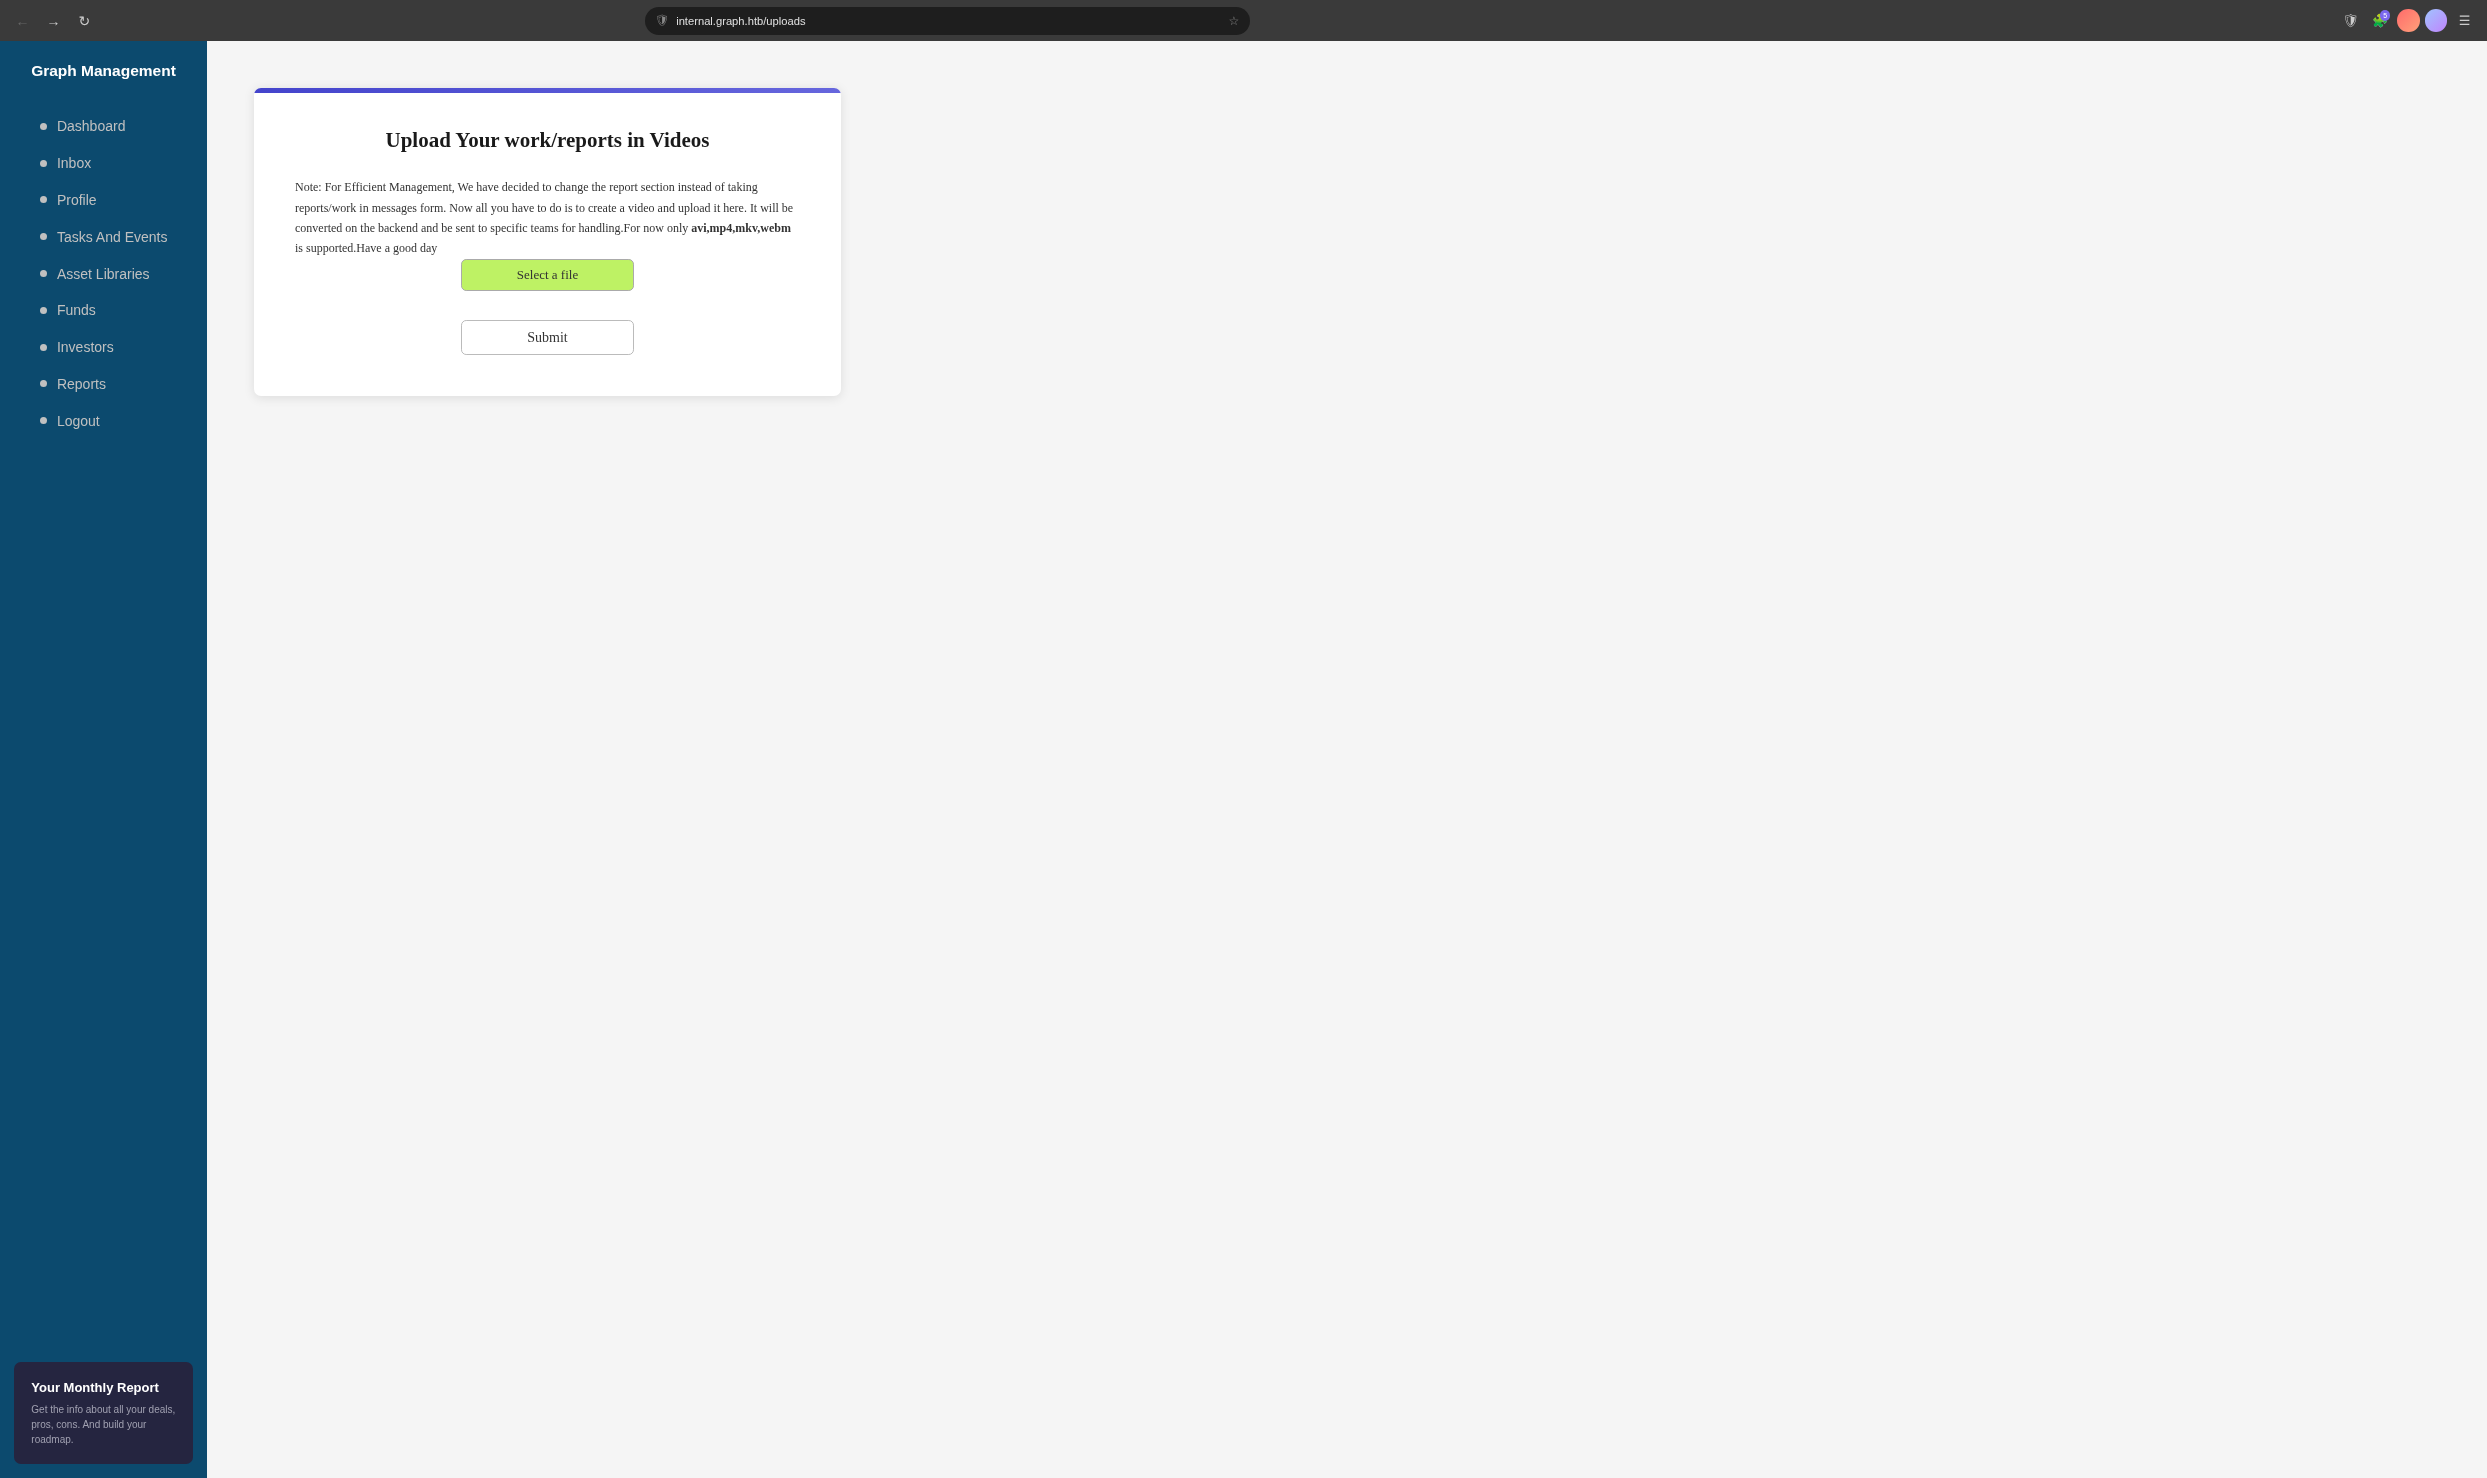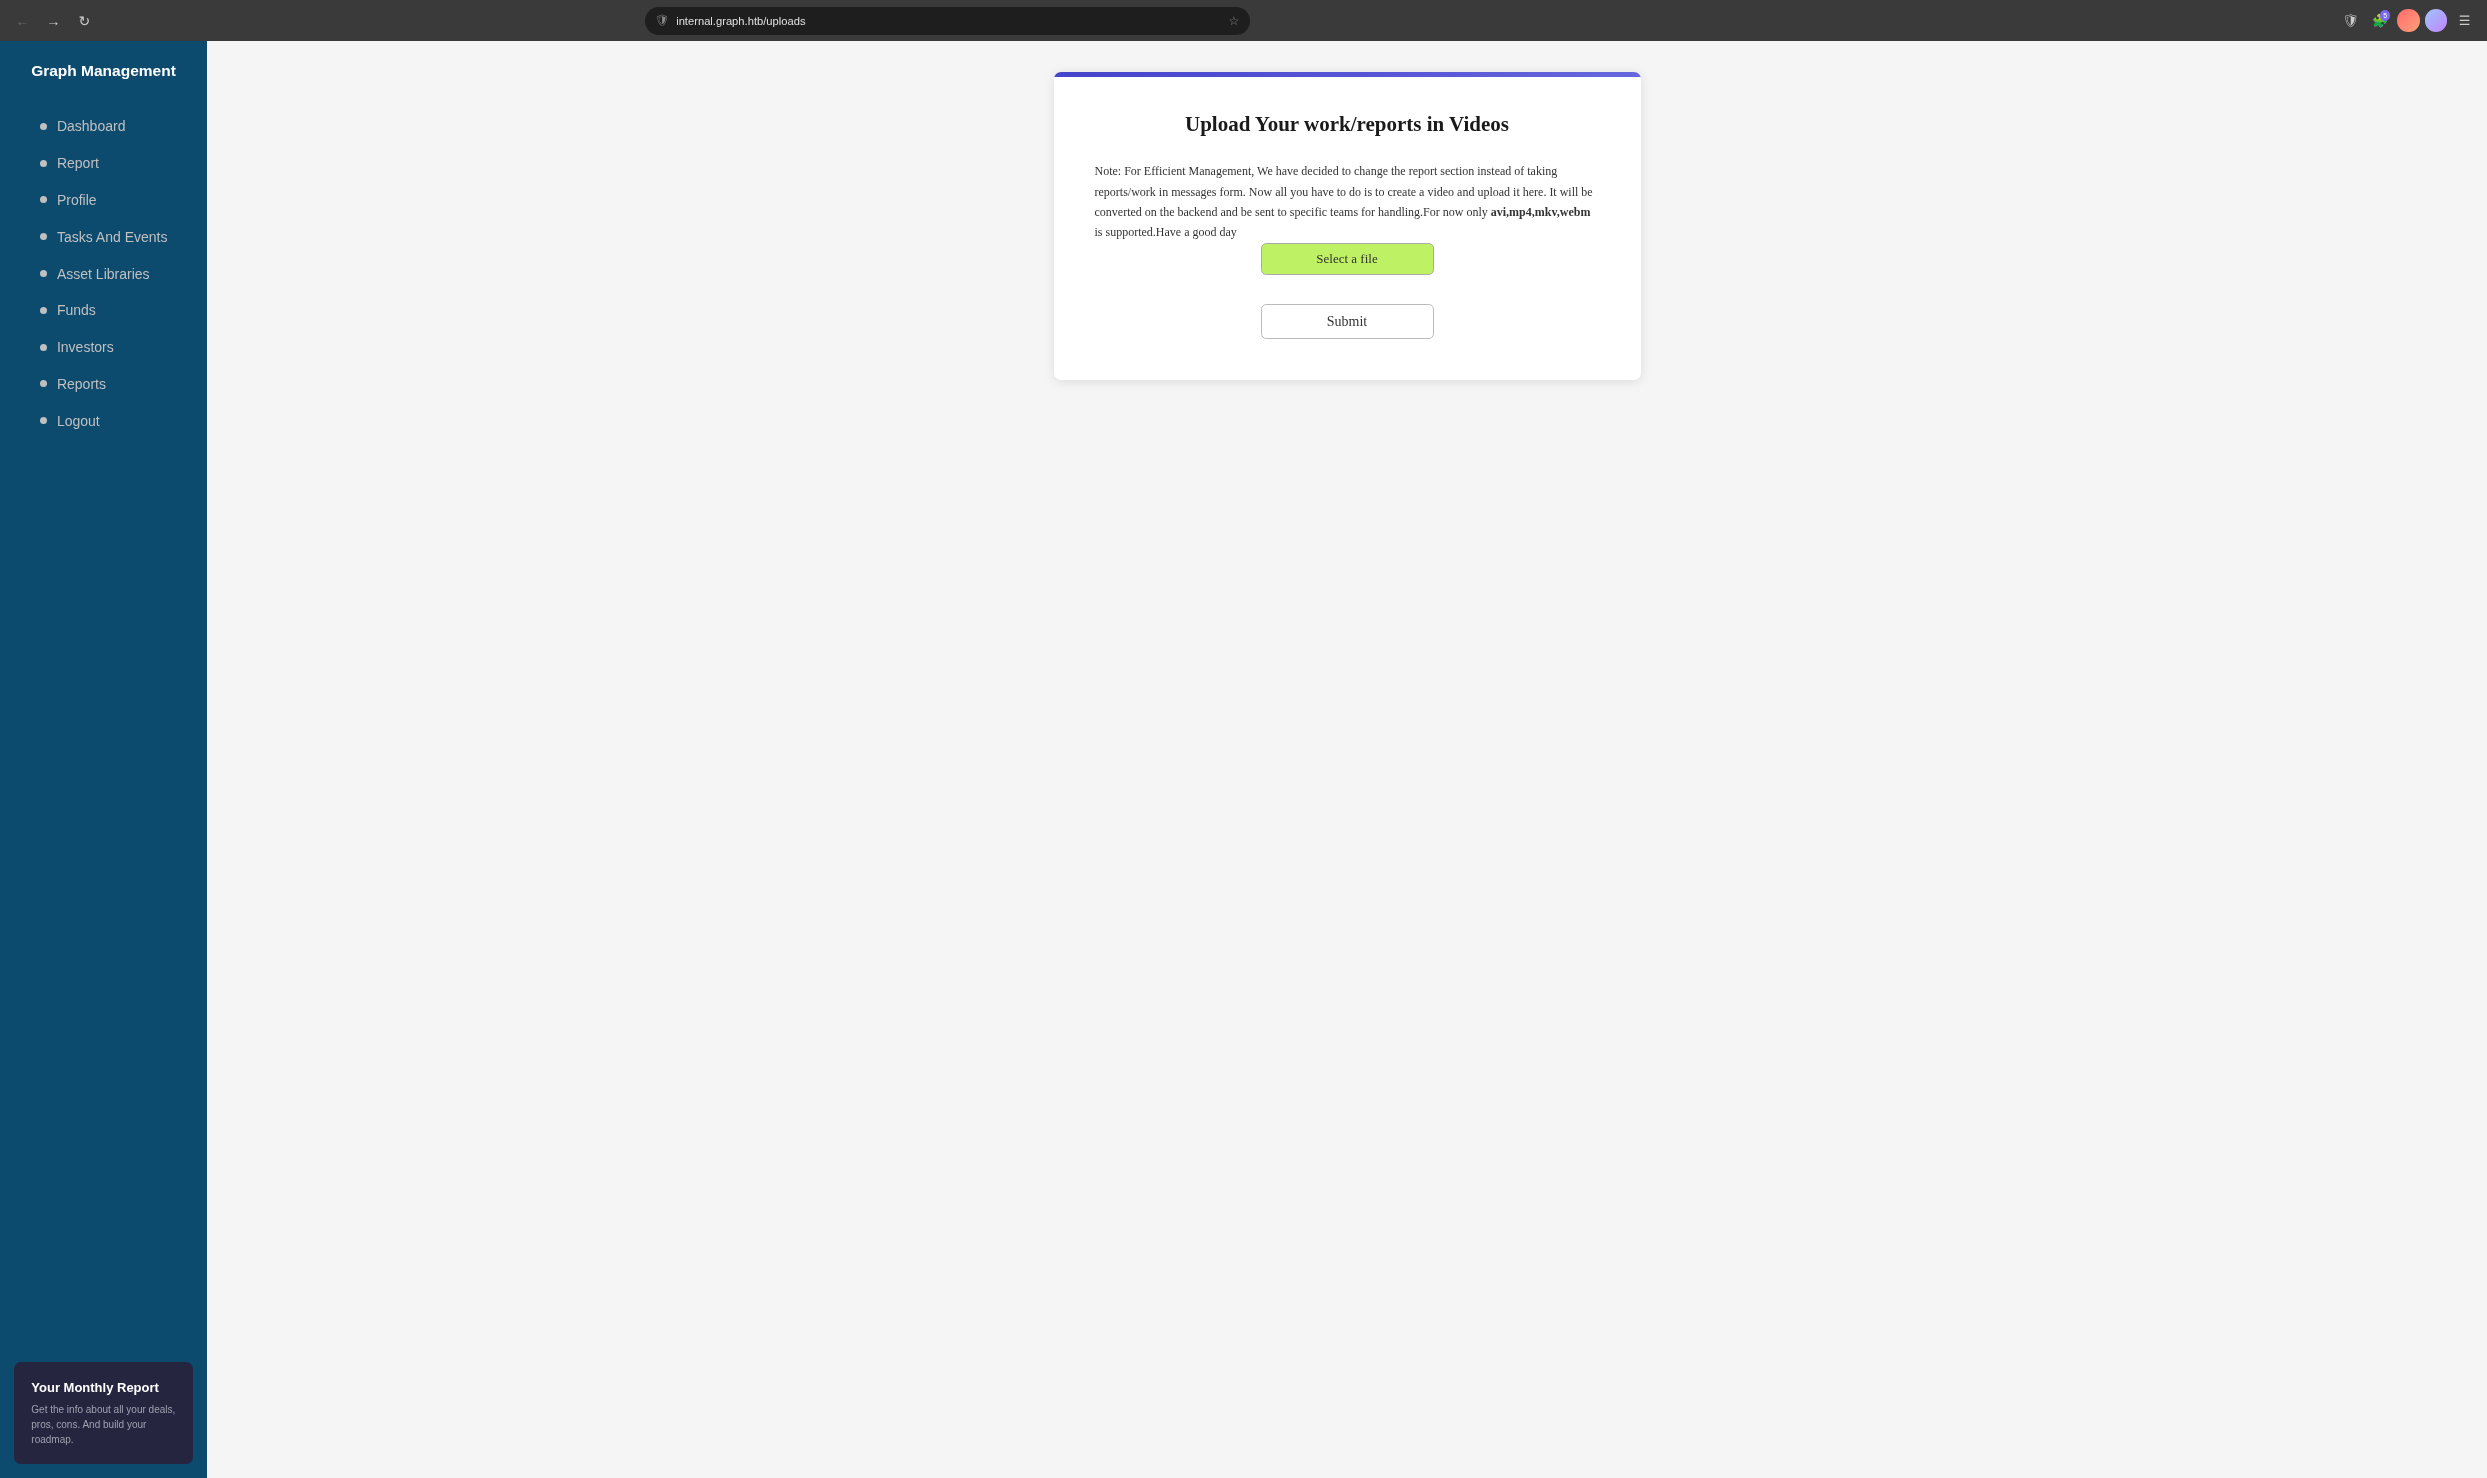--- a/index.html
+++ b/index.html
@@ -191,24 +191,23 @@
       font-size: 10px;
       color: #a0a0b0;
       line-height: 1.5;
     }
 
     
     .main-content {
       flex: 1;
       background: #f5f5f5;
       overflow-y: auto;
-      padding: 31px;
+      padding: 47px;
       display: flex;
       align-items: flex-start;
-      justify-content: center;
     }
 
     
     .upload-card {
       background: white;
       border-radius: 7px;
       box-shadow: 0 1.7px 10.4px rgba(0,0,0,0.1);
       width: 100%;
       max-width: 587px;
       overflow: hidden;
@@ -307,21 +306,21 @@
   <nav class="sidebar">
     <div class="sidebar-title">Graph Management</div>
 
     <div class="sidebar-nav">
       <div class="sidebar-item">
         <div class="sidebar-bullet"></div>
         <span>Dashboard</span>
       </div>
       <div class="sidebar-item">
         <div class="sidebar-bullet"></div>
-        <span>Report</span>
+        <span>Inbox</span>
       </div>
       <div class="sidebar-item">
         <div class="sidebar-bullet"></div>
         <span>Profile</span>
       </div>
       <div class="sidebar-item">
         <div class="sidebar-bullet"></div>
         <span>Tasks And Events</span>
       </div>
       <div class="sidebar-item">

